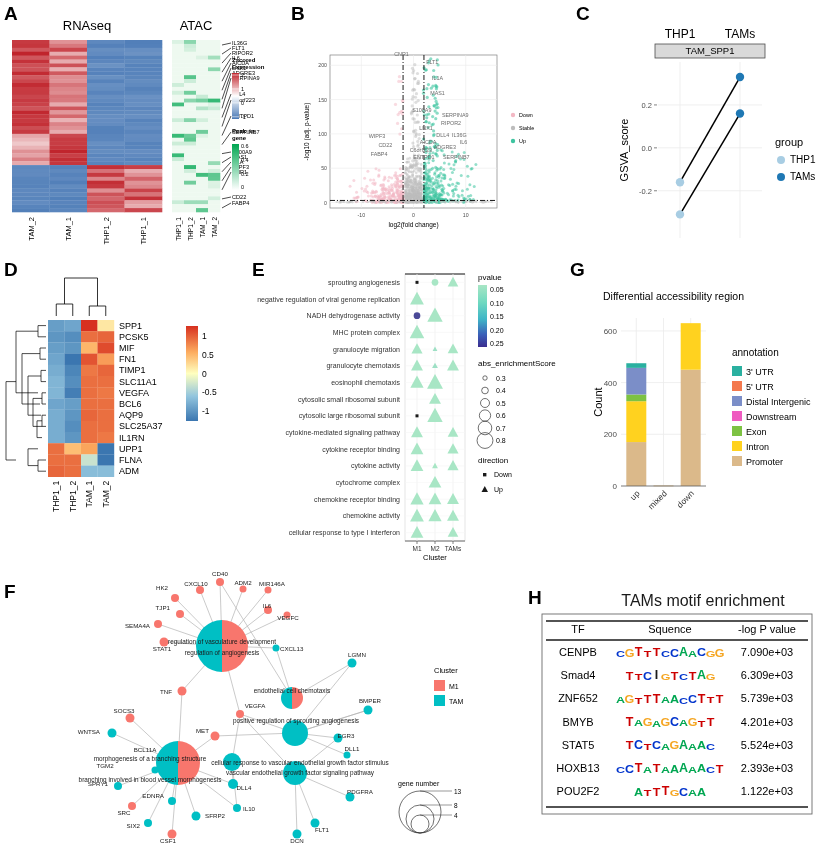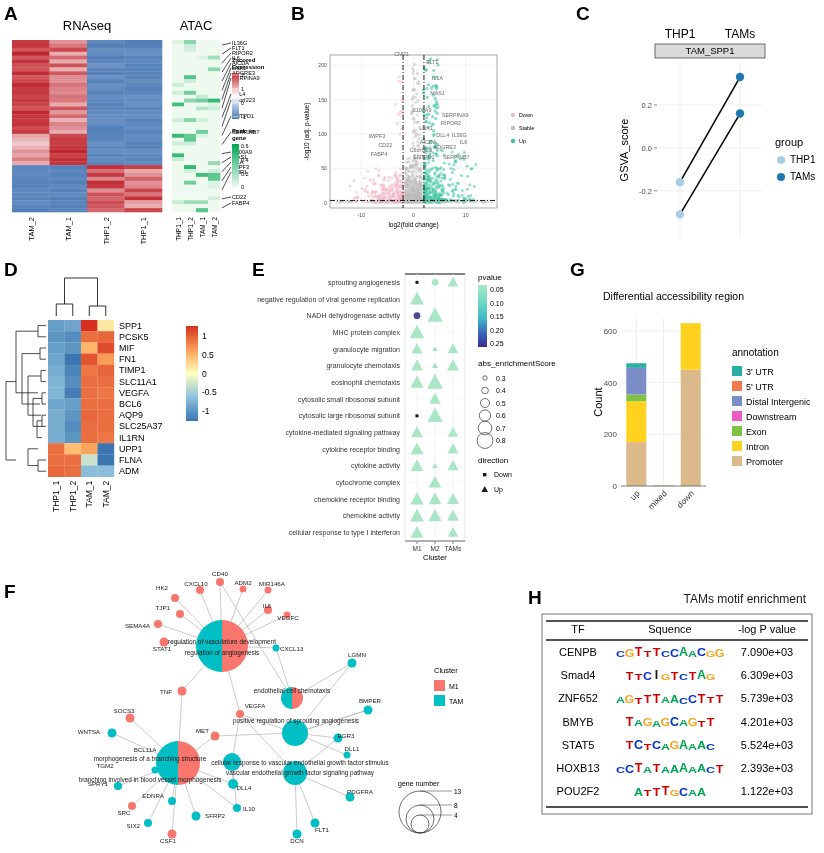--- a/index.html
+++ b/index.html
@@ -2181,21 +2181,21 @@
       <line x1="420" y1="247" x2="452" y2="247" stroke="#333" stroke-width="0.5"></line>
       <text x="454" y="249.5" font-size="6.5">8</text>
       <circle cx="420" cy="266" r="9" fill="none" stroke="#333" stroke-width="0.7"></circle>
       <line x1="420" y1="257" x2="452" y2="257" stroke="#333" stroke-width="0.5"></line>
       <text x="454" y="259.5" font-size="6.5">4</text>
     </svg>
 </div>
 
 <div class="panel" style="left:520px;top:580px;width:304px;height:273px;">
   <div class="plabel" style="position:absolute;left:8px;top:8px;">H</div>
-  <div style="position:absolute;left:46px;top:12px;width:240px;text-align:right;font-size:12px;">TAMs motif enrichment</div>
+  <div style="position:absolute;left:63px;top:12px;width:240px;text-align:center;font-size:16px;">TAMs motif enrichment</div>
   <svg id="svgH" width="304" height="273">
       <rect x="22" y="34" width="270" height="200" fill="#fff" stroke="#6b6b6b" stroke-width="0.9"></rect>
       <text x="58" y="53" font-size="11" text-anchor="middle">TF</text>
       <text x="150" y="53" font-size="11" text-anchor="middle">Squence</text>
       <text x="247" y="53" font-size="11" text-anchor="middle">-log P value</text>
       <line x1="26" y1="41" x2="288" y2="41" stroke="#1a1a1a" stroke-width="1.4"></line>
       <line x1="26" y1="60" x2="288" y2="60" stroke="#1a1a1a" stroke-width="1.4"></line>
       <line x1="26" y1="227" x2="288" y2="227" stroke="#1a1a1a" stroke-width="1.4"></line>
       <text x="58" y="76" font-size="11" text-anchor="middle">CENPB</text>
       <text x="247" y="76" font-size="11" text-anchor="middle">7.090e+03</text>

